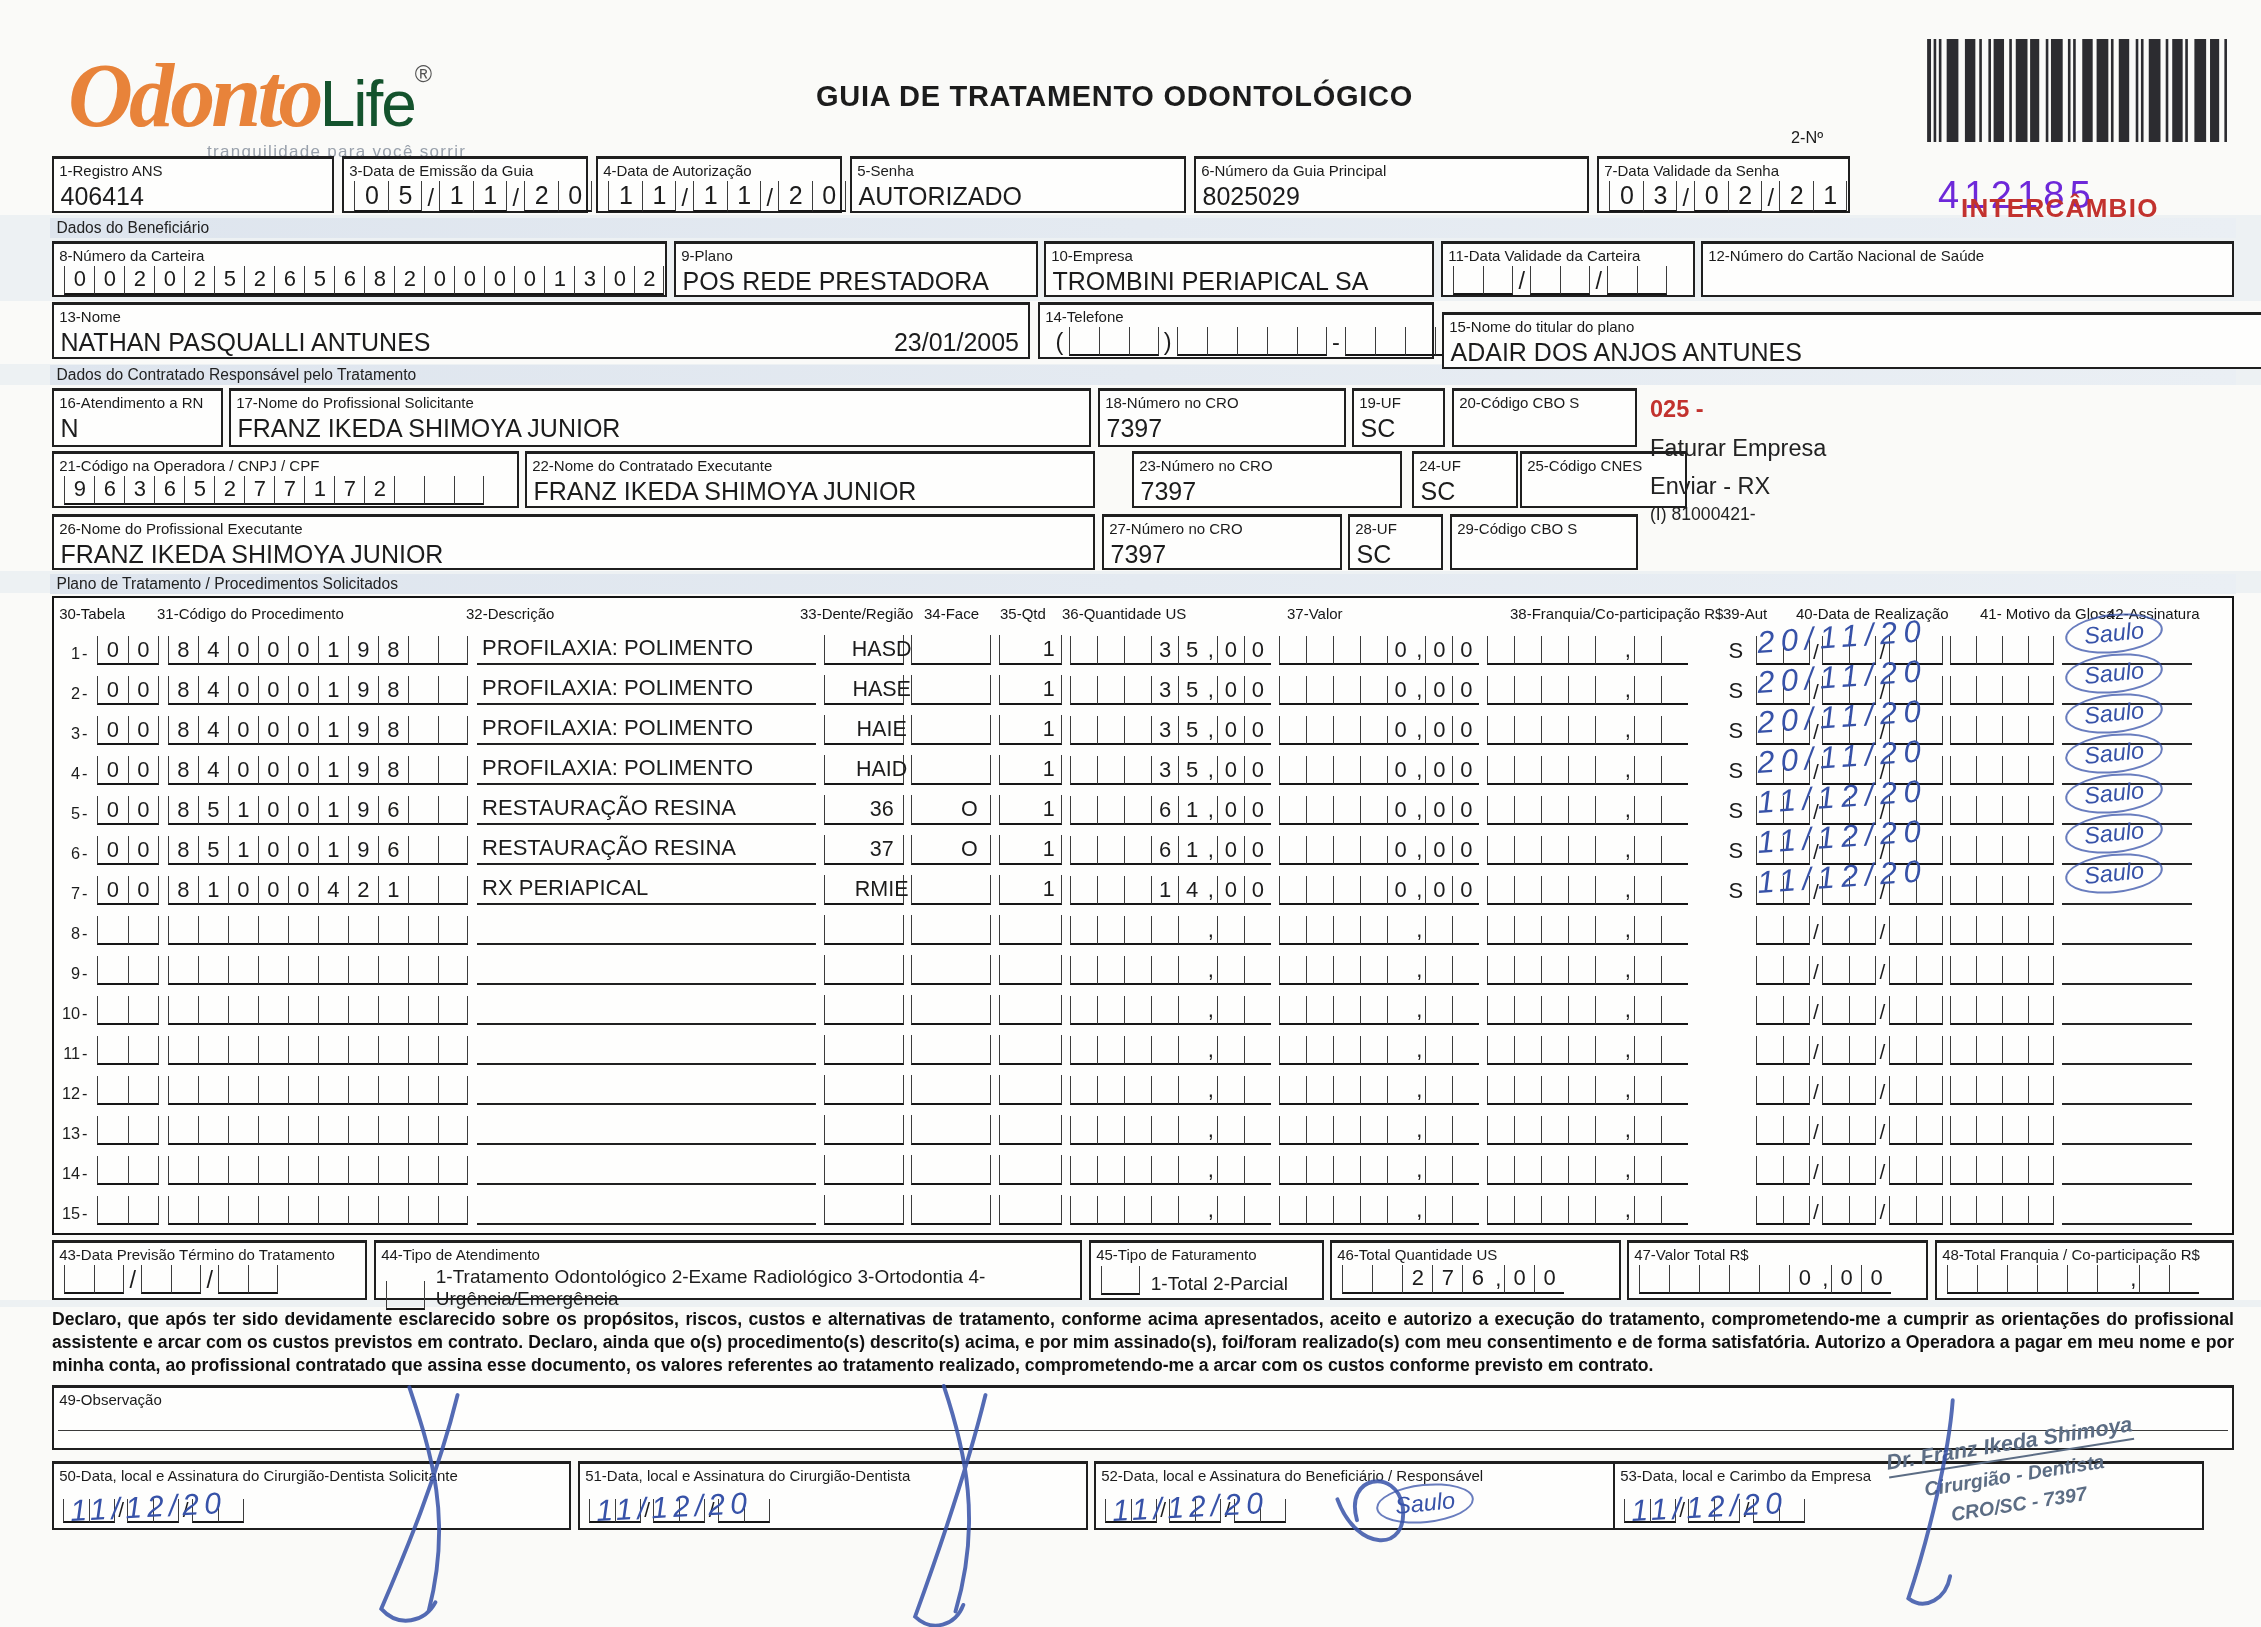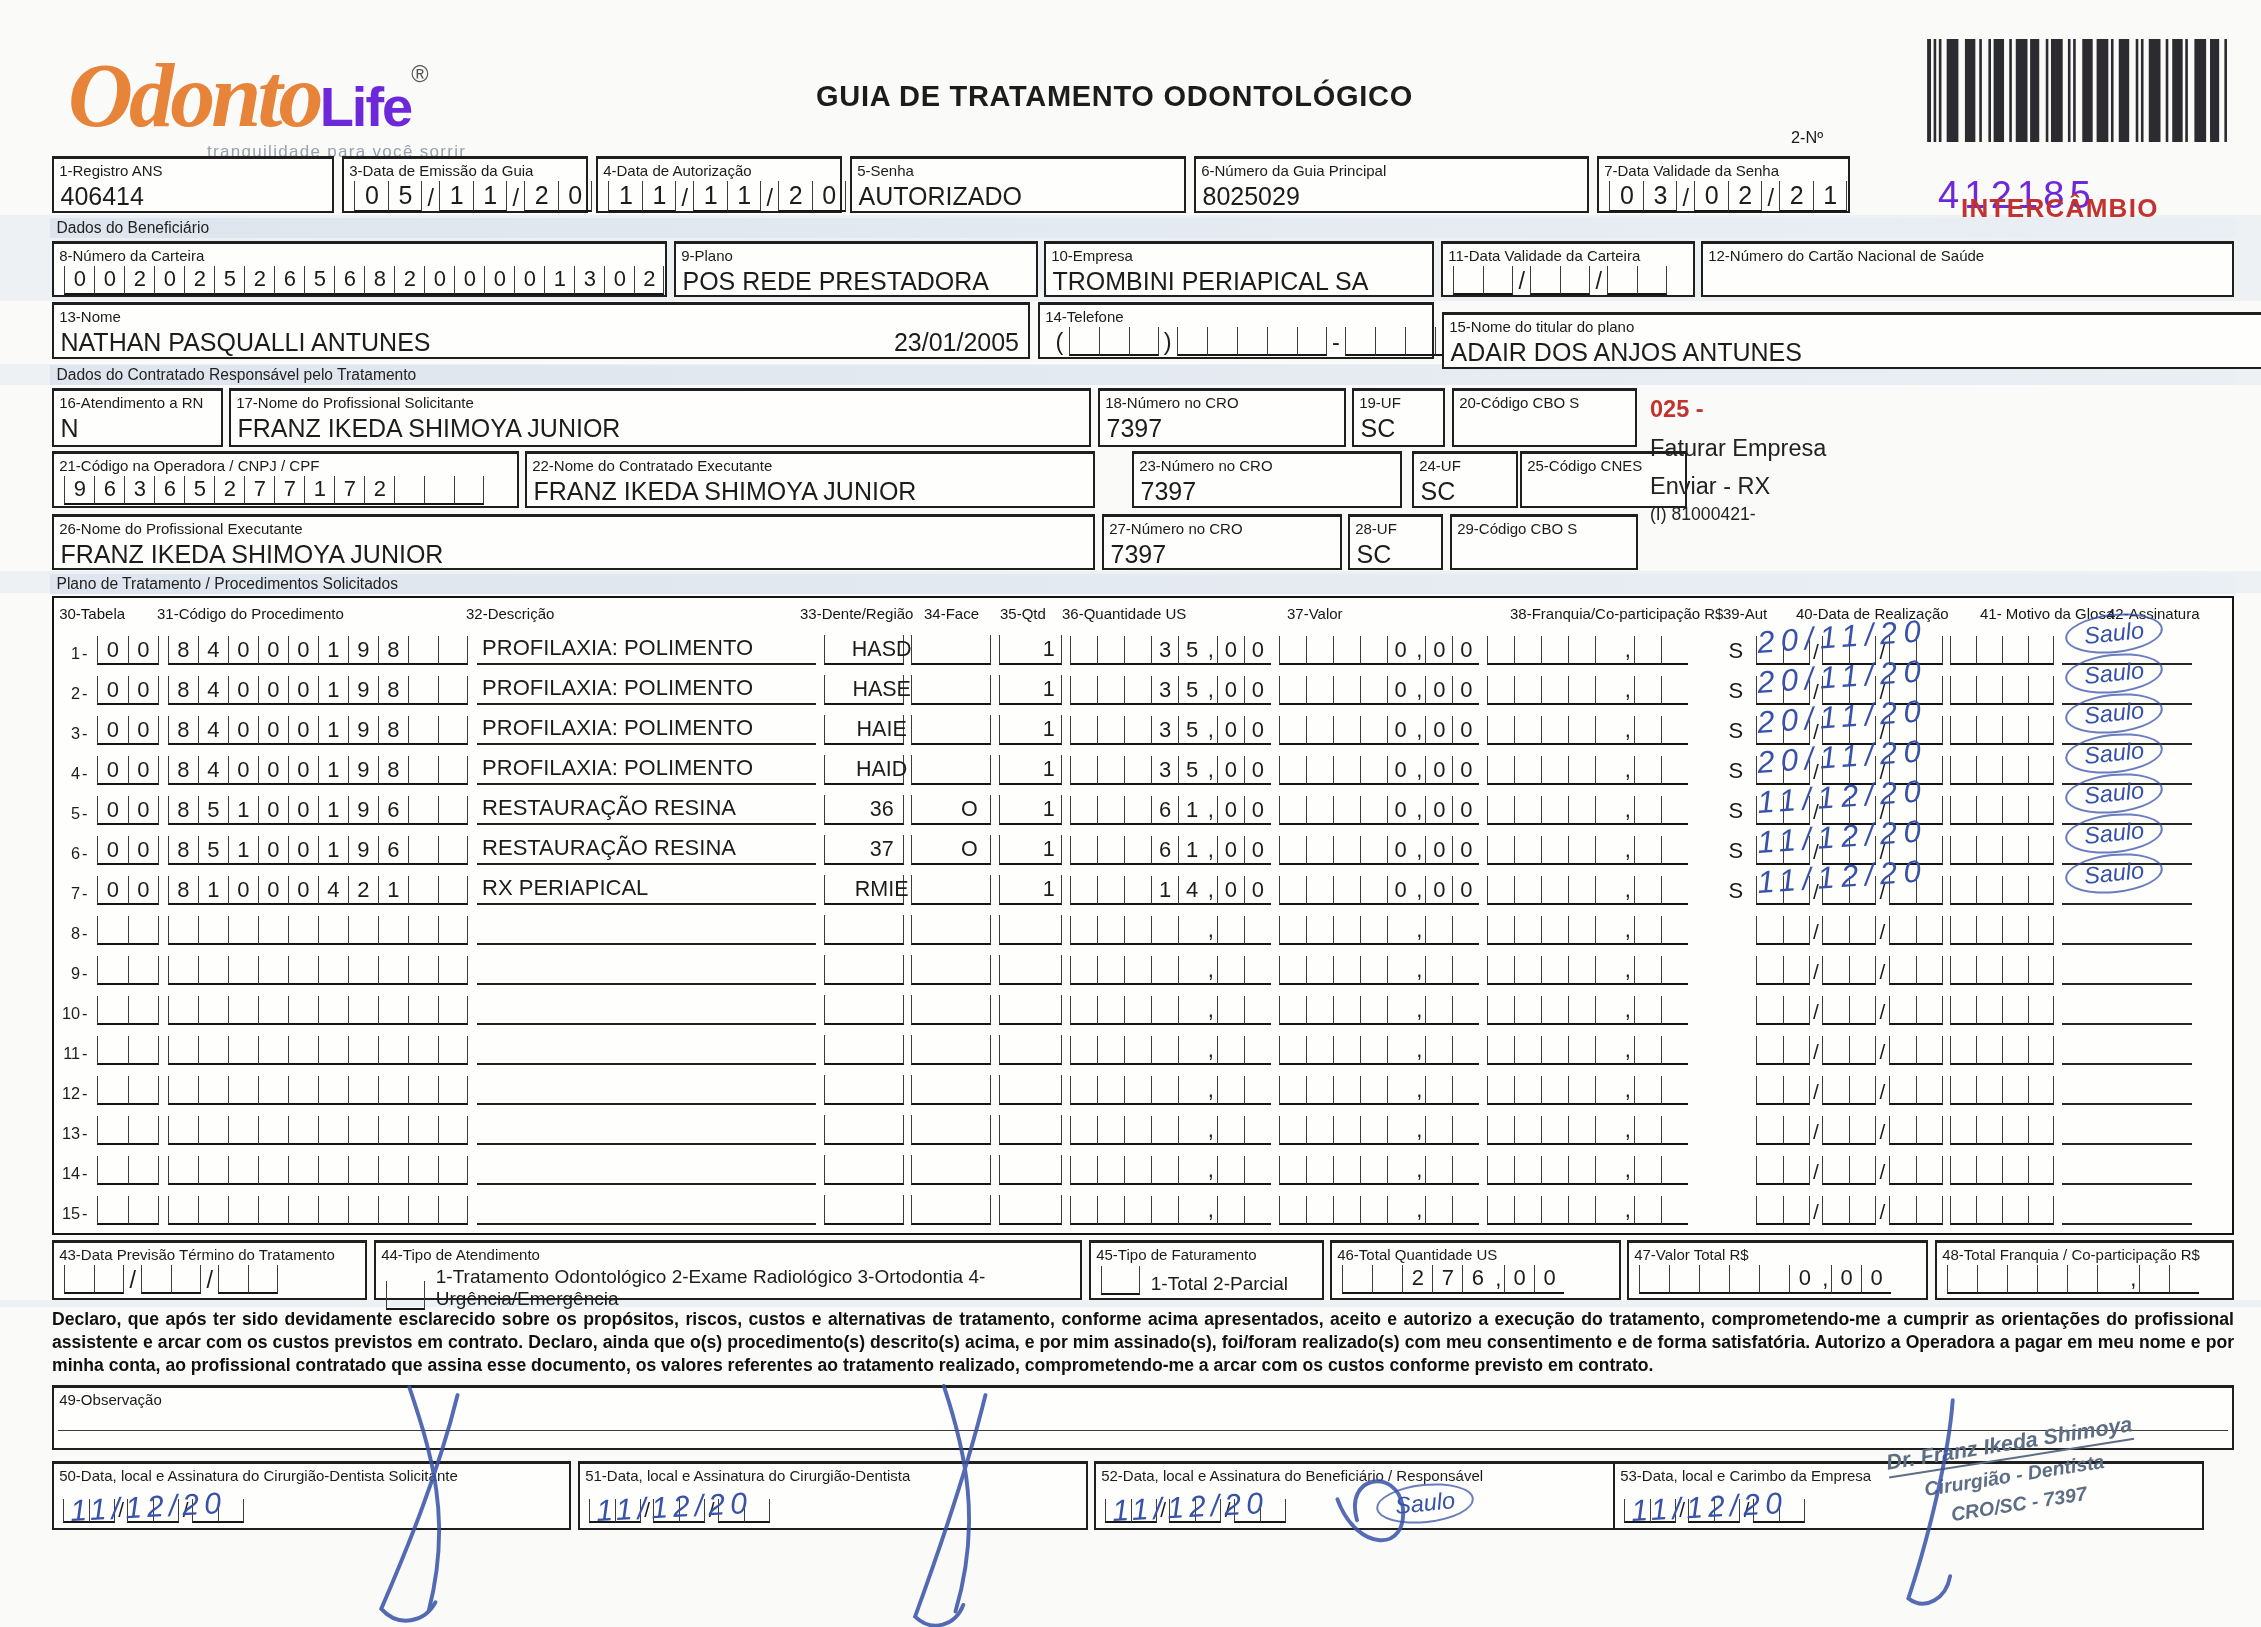--- a/index.html
+++ b/index.html
@@ -17,21 +17,21 @@
   .dgroup .dcell:last-child{border-right:1.3px solid #3c3c3c;}
   .dsep{font-size:23.5px;margin:0 5.2px;align-self:flex-end;line-height:1;padding-bottom:1.3px;}
   .dcomma{box-sizing:border-box;width:11.7px;border-bottom:2.6px solid #161616;font-size:22px;display:flex;align-items:flex-end;justify-content:center;height:29px;}
   .dmoney{display:inline-flex;align-items:flex-end;}
   .big .dcell{width:34px;height:31px;font-size:25px;}
   
   .sband{position:absolute;left:50px;width:2186px;height:19.6px;background:linear-gradient(90deg,#dee5ee,#eaeff4);font-size:15.6px;color:#222;display:flex;align-items:center;padding-left:6.5px;box-sizing:border-box;z-index:9;}
   
   .logo{position:absolute;left:68px;top:44px;z-index:10;white-space:nowrap;}
   .logo .p1{font-family:"Liberation Serif",serif;font-style:italic;font-weight:bold;font-size:90px;color:#e8833a;letter-spacing:-3.9px;}
-  .logo .p2{font-family:"Liberation Sans",sans-serif;font-weight:700;font-size:56px;color:#6d28d9;letter-spacing:-2px;}
+  .logo .p2{font-family:"Liberation Sans",sans-serif;font-weight:400;font-size:64px;color:#14532d;letter-spacing:-2px;}
   .logo .reg{font-size:23.5px;color:#555;vertical-align:44px;}
   .tagline{position:absolute;left:207px;top:142px;font-size:17px;color:#98a0ab;letter-spacing:1.3px;z-index:10;}
   .title{position:absolute;left:717px;top:80px;width:795px;text-align:center;font-size:29px;font-weight:600;letter-spacing:0.7px;z-index:10;}
   .bclabel{position:absolute;left:1791px;top:128px;font-size:16.3px;z-index:10;}
   .barcode{position:absolute;left:1927px;top:39px;z-index:10;}
   .bcnum{position:absolute;left:1938px;top:155px;font-size:38px;letter-spacing:5.2px;color:#6d28d9;z-index:10;margin-top:19px;}
   .bcred{position:absolute;left:1961px;top:193px;font-size:26px;font-weight:700;letter-spacing:1.3px;color:#c2322e;z-index:10;}
   
   .rednote{position:absolute;left:1650px;top:396px;z-index:11;}
   .rn1{color:#c2322e;font-size:23.5px;font-weight:600;}

